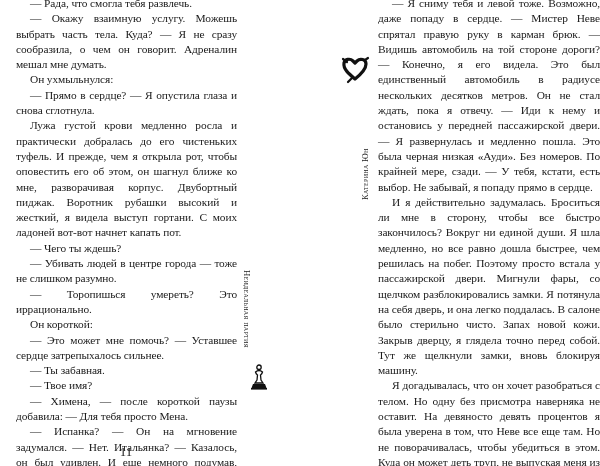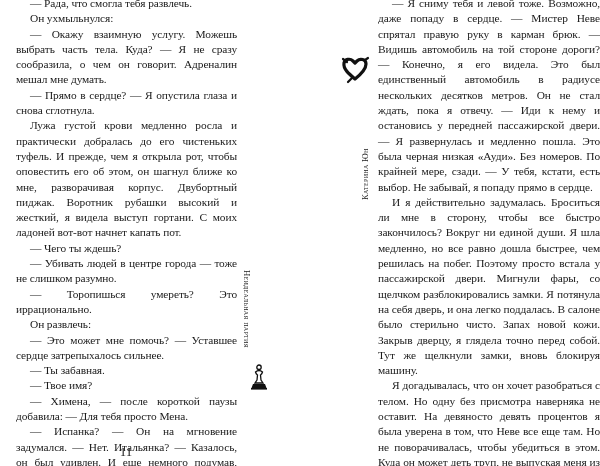--- a/index.html
+++ b/index.html
@@ -28,28 +28,28 @@
 
     .pawn { position: absolute; left: 234px; top: 364px; width: 18px; height: 26px; }
     .heart { position: absolute; left: 340px; top: 54px; width: 30px; height: 30px; }
   </style>
 </head>
 <body>
 
 <div class="page page-left">
   <div class="text">
     <p class="ind">— Рада, что смогла тебя развлечь.</p>
+    <p class="ind">— Окажу взаимную услугу. Можешь выбрать часть тела. Куда? — Я не сразу сообразила, о чем он говорит. Адреналин мешал мне думать.</p>
     <p class="ind">Он ухмыльнулся:</p>
-    <p class="ind">— Окажу взаимную услугу. Можешь выбрать часть тела. Куда? — Я не сразу сообразила, о чем он говорит. Адреналин мешал мне думать.</p>
     <p class="ind">— Прямо в сердце? — Я опустила глаза и снова сглотнула.</p>
     <p class="ind">Лужа густой крови медленно росла и практически добралась до его чистеньких туфель. И прежде, чем я открыла рот, чтобы оповестить его об этом, он шагнул ближе ко мне, разворачивая корпус. Двубортный пиджак. Воротник рубашки высокий и жесткий, я видела выступ гортани. С моих ладоней вот-вот начнет капать пот.</p>
     <p class="ind">— Чего ты ждешь?</p>
     <p class="ind">— Убивать людей в центре города — тоже не слишком разумно.</p>
     <p class="ind">— Торопишься умереть? Это иррационально.</p>
-    <p class="ind">Он развлечь:</p>
+    <p class="ind">Он короткой:</p>
     <p class="ind">— Это может мне помочь? — Уставшее сердце затрепыхалось сильнее.</p>
     <p class="ind">— Ты забавная.</p>
     <p class="ind">— Твое имя?</p>
     <p class="ind">— Химена, — после короткой паузы добавила: — Для тебя просто Мена.</p>
     <p class="ind">— Испанка? — Он на мгновение задумался. — Нет. Итальянка? — Казалось, он был удивлен. И еще немного подумав, опустил пистолет.</p>
 
   </div>
 
   <div class="running running-left">Неидеальная партия</div>
 

